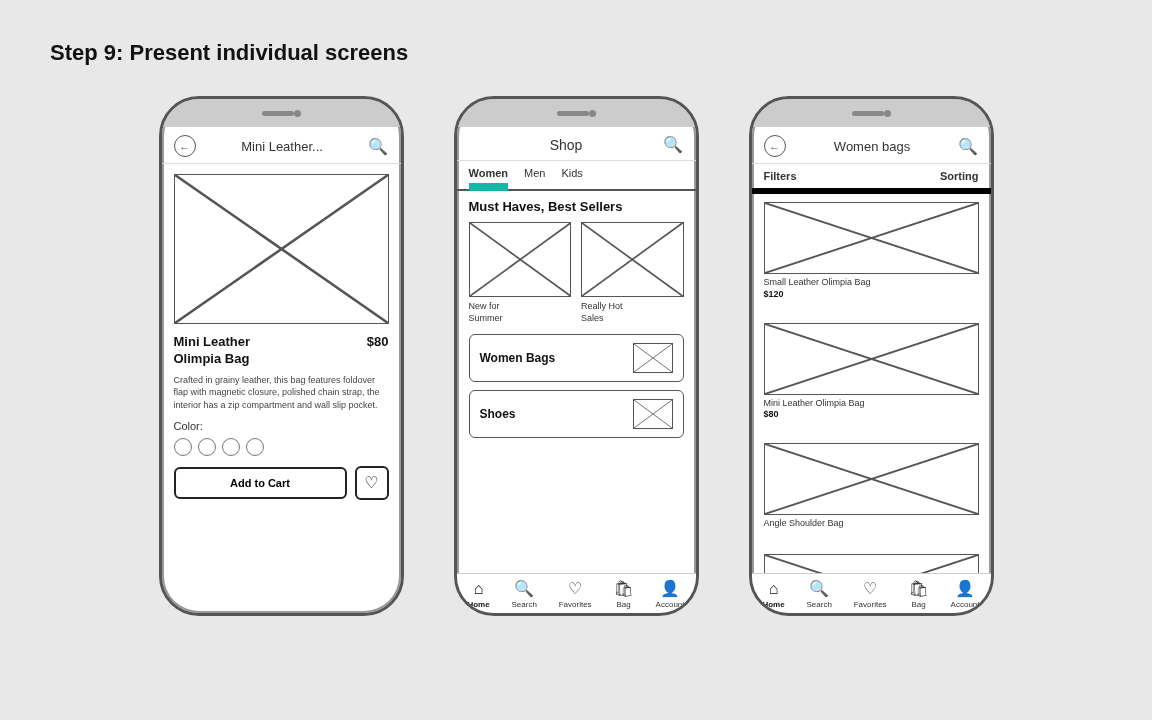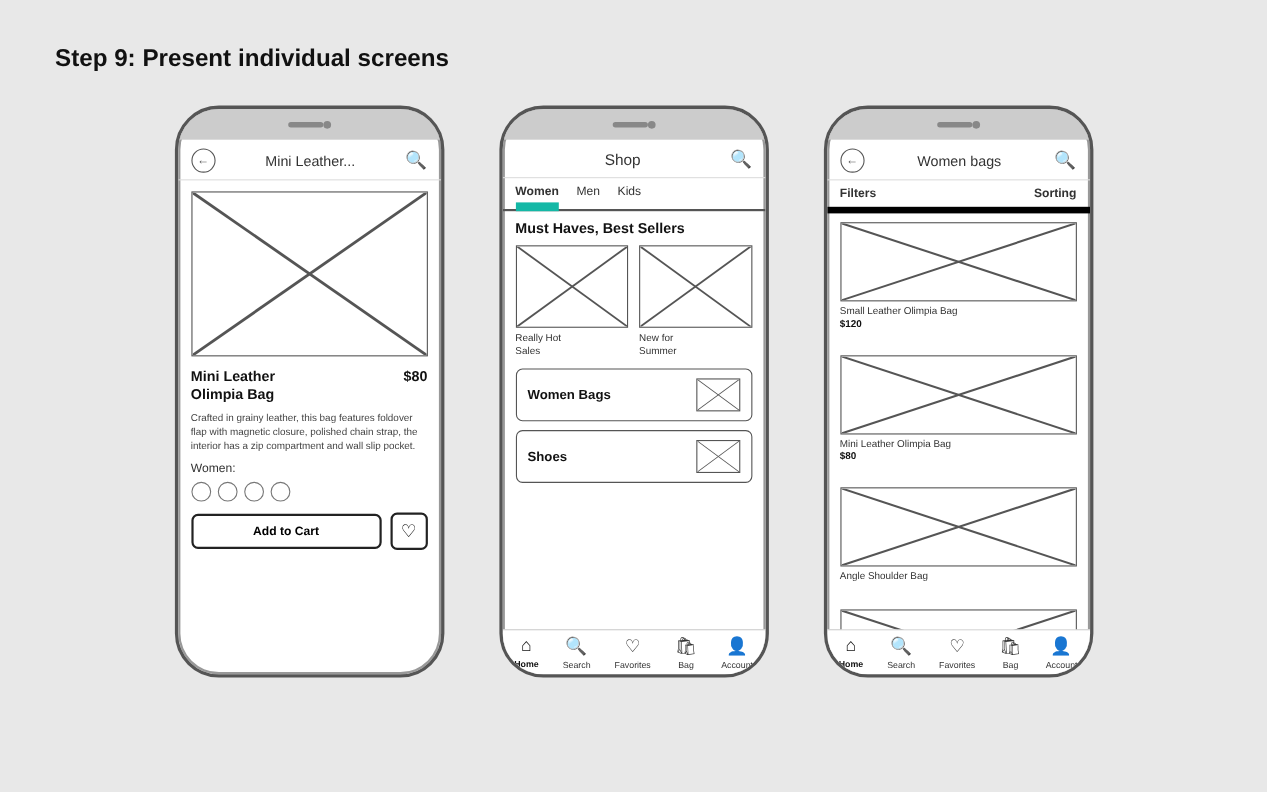--- a/index.html
+++ b/index.html
@@ -221,21 +221,21 @@
           <svg viewBox="0 0 100 100" preserveAspectRatio="none">
               <line x1="0" y1="0" x2="100" y2="100" stroke="#555" stroke-width="1.5"></line>
               <line x1="100" y1="0" x2="0" y2="100" stroke="#555" stroke-width="1.5"></line>
             </svg>
         </div>
         <div class="phone1-product-title-row">
           <div class="phone1-product-name">Mini Leather<br>Olimpia Bag</div>
           <div class="phone1-product-price">$80</div>
         </div>
         <div class="phone1-desc">Crafted in grainy leather, this bag features foldover flap with magnetic closure, polished chain strap, the interior has a zip compartment and wall slip pocket.</div>
-        <div class="phone1-color-label">Women:</div>
+        <div class="phone1-color-label">Color:</div>
         <div class="color-swatches">
           <div class="color-swatch"></div>
           <div class="color-swatch"></div>
           <div class="color-swatch"></div>
           <div class="color-swatch"></div>
         </div>
         <div class="phone1-actions">
           <div class="add-to-cart-btn">Add to Cart</div>
           <div class="heart-btn">♡</div>
         </div>
@@ -262,30 +262,30 @@
       <div class="phone2-body">
         <div class="section-title">Must Haves, Best Sellers</div>
         <div class="product-cards-row">
           <div class="product-card">
             <div class="xbox product-card-img">
               <svg viewBox="0 0 100 100" preserveAspectRatio="none">
                   <line x1="0" y1="0" x2="100" y2="100" stroke="#555" stroke-width="2"></line>
                   <line x1="100" y1="0" x2="0" y2="100" stroke="#555" stroke-width="2"></line>
                 </svg>
             </div>
-            <div class="product-card-label">Really Hot<br>Sales</div>
+            <div class="product-card-label">New for<br>Summer</div>
           </div>
           <div class="product-card">
             <div class="xbox product-card-img">
               <svg viewBox="0 0 100 100" preserveAspectRatio="none">
                   <line x1="0" y1="0" x2="100" y2="100" stroke="#555" stroke-width="2"></line>
                   <line x1="100" y1="0" x2="0" y2="100" stroke="#555" stroke-width="2"></line>
                 </svg>
             </div>
-            <div class="product-card-label">New for<br>Summer</div>
+            <div class="product-card-label">Really Hot<br>Sales</div>
           </div>
         </div>
         <div class="category-list">
           <div class="category-item">
             <span class="category-name">Women Bags</span>
             <div class="xbox category-thumb">
               <svg viewBox="0 0 100 100" preserveAspectRatio="none">
                   <line x1="0" y1="0" x2="100" y2="100" stroke="#555" stroke-width="2.5"></line>
                   <line x1="100" y1="0" x2="0" y2="100" stroke="#555" stroke-width="2.5"></line>
                 </svg>

